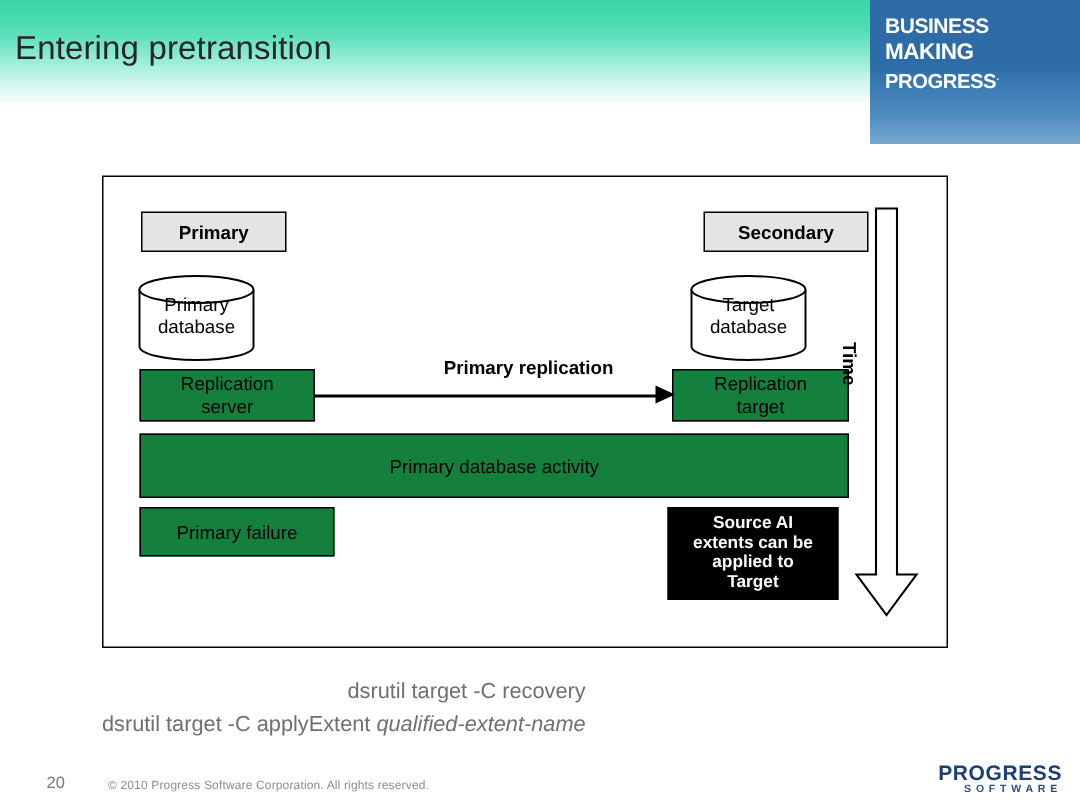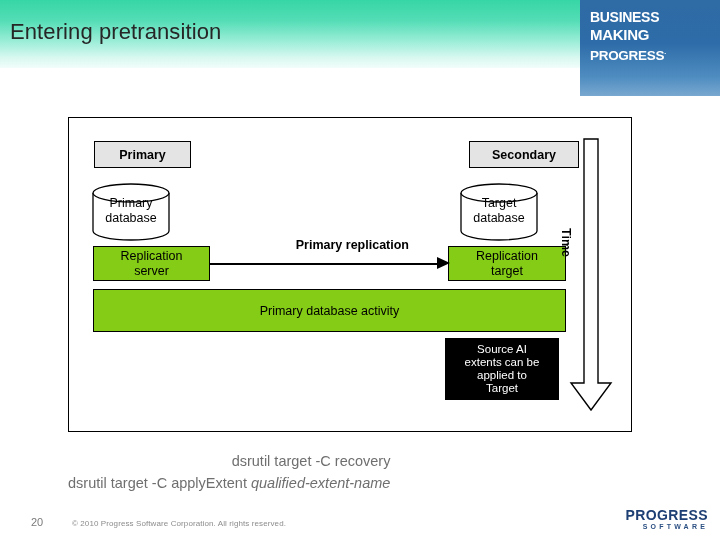--- a/index.html
+++ b/index.html
@@ -65,21 +65,21 @@
 
   .node {
     position: absolute;
     box-sizing: border-box;
     border: 1.3px solid #000;
     display: flex;
     align-items: center;
     justify-content: center;
     text-align: center;
     color: #000;
-    background: #84cc16;
+    background: #15803d;
   }
 
   
   .pill {
     background: #e4e4e4;
     font-weight: 700;
     font-size: 12.5px;
   }
   #node-primary   { left: 25px;  top: 23px;  width: 97px;  height: 27px; align-items: center; }
   #node-secondary { left: 400px; top: 23px;  width: 110px; height: 27px; }
@@ -112,21 +112,21 @@
 
   
   #node-failure { left: 24px; top: 220px; width: 130px; height: 33px; font-size: 12.5px; }
 
   
   #node-sourceai {
     left: 376px; top: 220px; width: 114px; height: 62px;
     background: #000;
     color: #fff;
     border: 1.3px solid #000;
-    font-weight: 400;
+    font-weight: 700;
     font-size: 11.5px;
     line-height: 13px;
   }
 
   
   .arrow-line {
     position: absolute;
     left: 141px; top: 145px;
     width: 230px; height: 1.6px;
     background: #000;
@@ -275,20 +275,23 @@
   </div>
 
   <div class="arrow-caption">Primary replication</div>
   <div class="arrow-line"></div>
   <div class="arrow-head"></div>
 
   <div class="node" id="node-activity">
     <span>Primary database activity</span>
   </div>
 
+  <div class="node" id="node-failure">
+    <span>Primary failure</span>
+  </div>
 
   <div class="node" id="node-sourceai">
     <div>
       <div>Source AI</div>
       <div>extents can be</div>
       <div>applied to</div>
       <div>Target</div>
     </div>
   </div>
 

